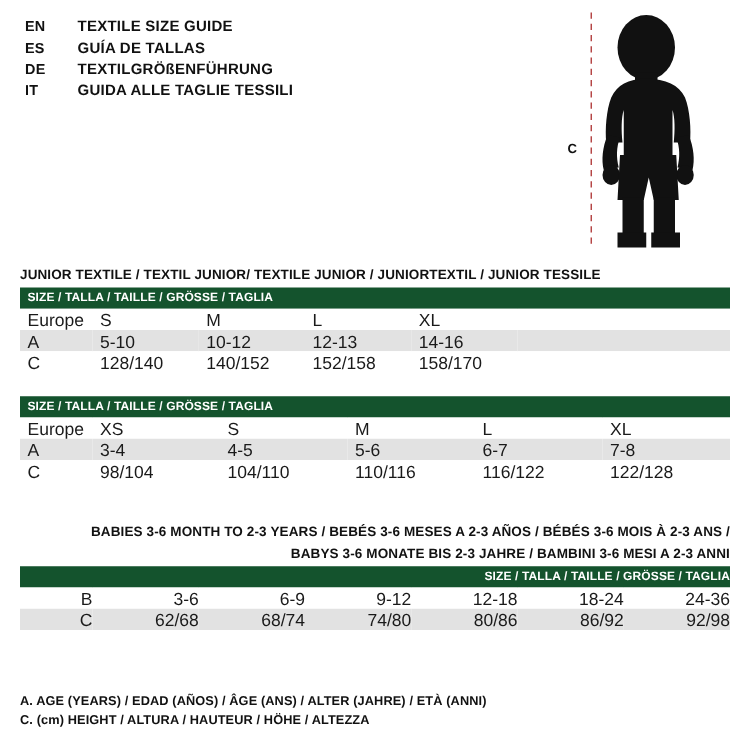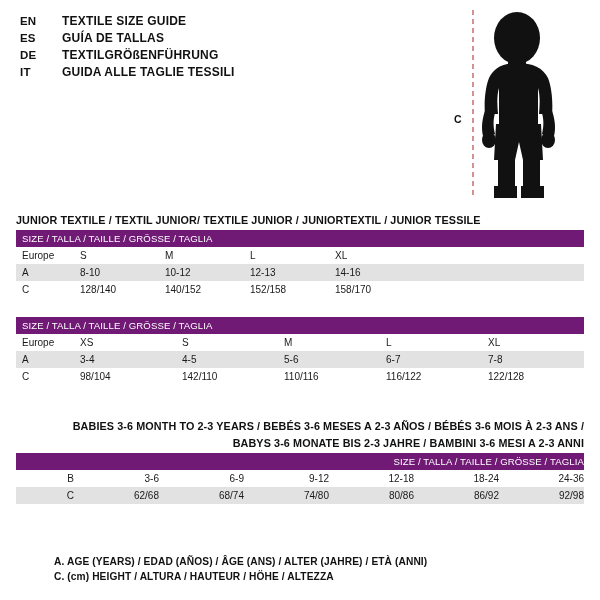--- a/index.html
+++ b/index.html
@@ -75,52 +75,51 @@
     line-height: 14px;
     margin-bottom: 3px;
     white-space: nowrap;
   }
   table.grid {
     border-collapse: collapse;
     width: 100%;
     table-layout: fixed;
   }
   table.grid td {
-    font-size: 10px;
+    font-size: 14px;
     color: #1a1a1a;
     height: 17px;
     padding: 0 0 0 6px;
     vertical-align: middle;
     border: none;
   }
   tr.head td {
-    background: #701a75;
+    background: #14532d;
     color: #ffffff;
     font-size: 9.6px;
-    font-weight: normal;
+    font-weight: bold;
     letter-spacing: 0.1px;
   }
   tr.alt td { background: #e2e2e2; }
   tr.plain td { background: #ffffff; }
   td.lab { width: 58px; }
 
   
   .legend {
     position: absolute;
     left: 16px;
     bottom: 16px;
     width: 568px;
   }
   .legend div {
     font-size: 10.2px;
     font-weight: bold;
     color: #111;
     line-height: 15px;
     letter-spacing: 0.1px;
-    margin-left: 38px;
   }
 </style>
 </head>
 <body>
 
 <div class="page">
 
   <div class="lang-block">
     <div class="lang-row">
       <span class="lang-code">EN</span>
@@ -201,21 +200,21 @@
       <tr class="plain">
         <td class="lab">Europe</td>
         <td>S</td>
         <td>M</td>
         <td>L</td>
         <td>XL</td>
         <td></td>
       </tr>
       <tr class="alt">
         <td class="lab">A</td>
-        <td>8-10</td>
+        <td>5-10</td>
         <td>10-12</td>
         <td>12-13</td>
         <td>14-16</td>
         <td></td>
       </tr>
       <tr class="plain">
         <td class="lab">C</td>
         <td>128/140</td>
         <td>140/152</td>
         <td>152/158</td>
@@ -252,21 +251,21 @@
         <td class="lab">A</td>
         <td>3-4</td>
         <td>4-5</td>
         <td>5-6</td>
         <td>6-7</td>
         <td>7-8</td>
       </tr>
       <tr class="plain">
         <td class="lab">C</td>
         <td>98/104</td>
-        <td>142/110</td>
+        <td>104/110</td>
         <td>110/116</td>
         <td>116/122</td>
         <td>122/128</td>
       </tr>
     </tbody>
       </table>
   </div>
 
   <div class="section" style="top:419px;text-align:right;">
     <div class="sec-title">BABIES 3-6 MONTH TO 2-3 YEARS / BEBÉS 3-6 MESES A 2-3 AÑOS / BÉBÉS 3-6 MOIS À 2-3 ANS /</div>

